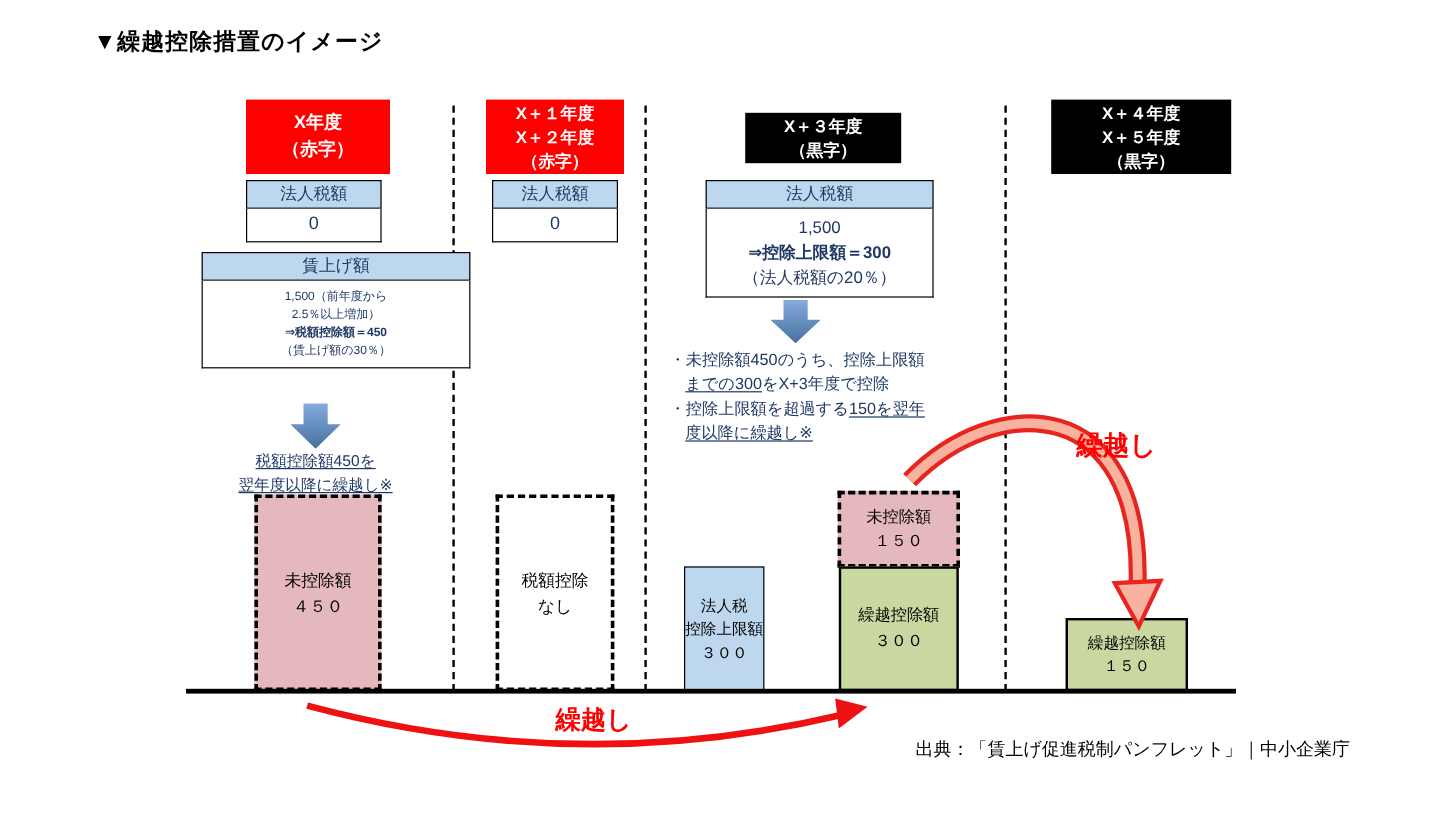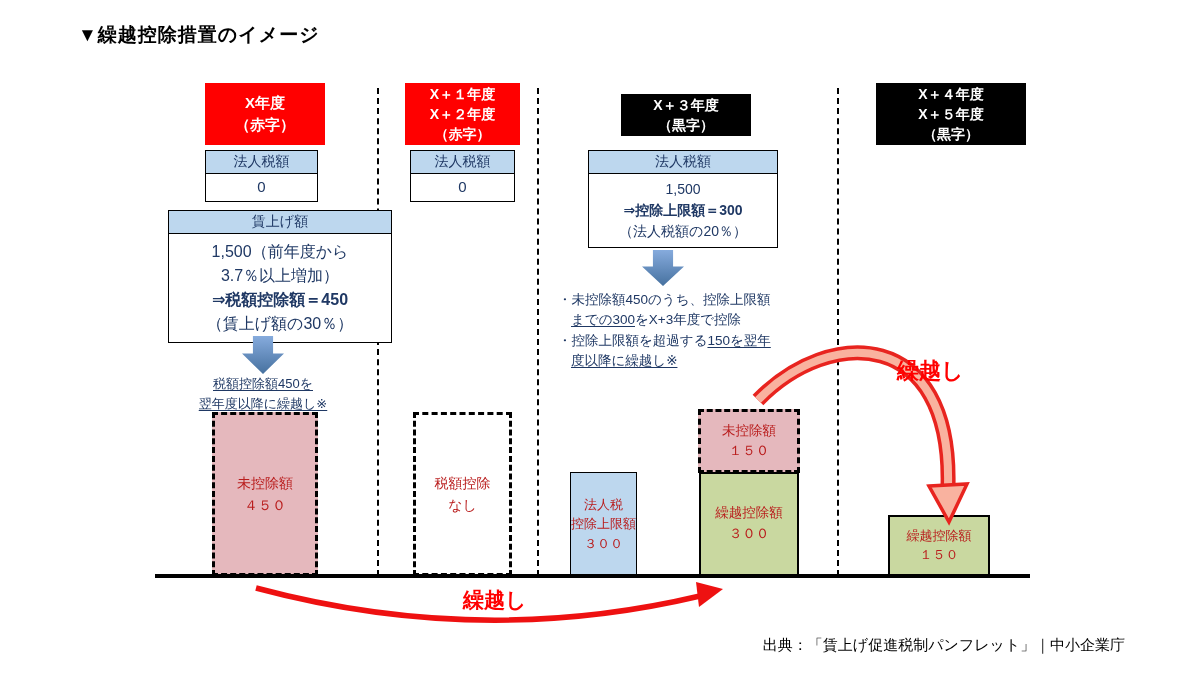--- a/index.html
+++ b/index.html
@@ -32,21 +32,21 @@
   }
   .bold { font-weight:bold; }
   .u { text-decoration:underline; text-underline-offset:2px; }
 
   .note-c { text-align:center; font-size:13px; color:var(--navy,#1f3864); line-height:1.5; }
   .notes  { font-size:13.5px; color:var(--navy,#1f3864); line-height:1.5; }
   .notes .ind { padding-left:13px; }
 
   .bar {
     display:flex; flex-direction:column; justify-content:center; align-items:center;
-    text-align:center; color:#b91c1c; line-height:1.6; font-size:14px;
+    text-align:center; color:#000000; line-height:1.6; font-size:14px;
   }
   .pinkbar  { background:var(--pink,#e5b8bd); border:3px dashed #000; }
   .dashedbox{ background:#fff; border:3px dashed #000; }
   .bluebar  { background:var(--blue_light,#bdd7ee); border:1.5px solid #000; font-size:13px; line-height:1.5; }
   .greenbar { background:var(--green,#c9d8a0); border:2px solid #000; font-size:13.5px; line-height:1.55; }
 
   .block-arrow {
     background:linear-gradient(180deg,#86abdd,var(--arrow_blue,#46719f));
     clip-path:polygon(26% 0,74% 0,74% 46%,100% 46%,50% 100%,0 46%,26% 46%);
   }
@@ -71,23 +71,23 @@
     <span>（赤字）</span>
   </div>
 
   <div class="abs" style="left:205px;top:150px;width:113px">
     <div class="bhead">法人税額</div>
     <div class="bbody" style="height:28px;line-height:26px;font-size:15px">0</div>
   </div>
 
   <div class="abs" style="left:168px;top:210px;width:224px">
     <div class="bhead">賃上げ額</div>
-    <div class="bbody" style="padding:6px 2px;line-height:1.5;font-size:16px">
+    <div class="bbody" style="padding:6px 2px;line-height:1.5;font-size:10px">
       <div>1,500（前年度から</div>
-      <div>3.7％以上増加）</div>
+      <div>2.5％以上増加）</div>
       <div class="bold">⇒税額控除額＝450</div>
       <div>（賃上げ額の30％）</div>
     </div>
   </div>
 
   <div class="abs block-arrow" style="left:242px;top:336px;width:42px;height:38px"></div>
 
   <div class="abs note-c" style="left:183px;top:374px;width:160px">
     <div class="u">税額控除額450を</div>
     <div class="u">翌年度以降に繰越し※</div>
@@ -170,15 +170,15 @@
     <path d="M256,588 Q480,648 700,596" stroke="#ee1111" stroke-width="5.5" fill="none"></path>
     <polygon points="723,589 699,607 696,582" fill="#ee1111"></polygon>
     <path d="M758,400 C830,326 952,328 948,486" stroke="#e8241f" stroke-width="15" fill="none"></path>
     <path d="M758,400 C830,326 952,328 948,486" stroke="#f9b29f" stroke-width="8" fill="none"></path>
     <polygon points="929,486 967,484 949,522" fill="#f9b29f" stroke="#e8241f" stroke-width="3.5"></polygon>
   </svg>
 
   <div class="abs rlabel" style="left:463px;top:586px;font-size:21px">繰越し</div>
   <div class="abs rlabel" style="left:897px;top:356px;font-size:22px">繰越し</div>
 
-  <div class="abs source" style="right:75px;top:636px">出典：「賃上げ促進税制パンフレット」｜中小企業庁</div>
+  <div class="abs source" style="right:75px;top:615px">出典：「賃上げ促進税制パンフレット」｜中小企業庁</div>
 
 </div>
 
 </body></html>

